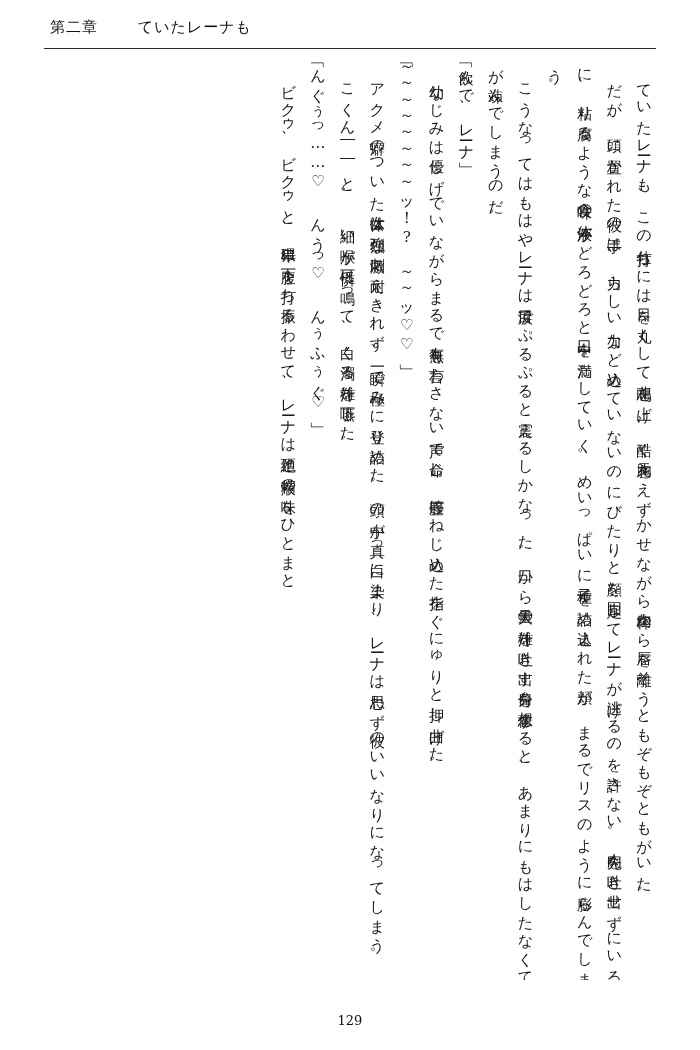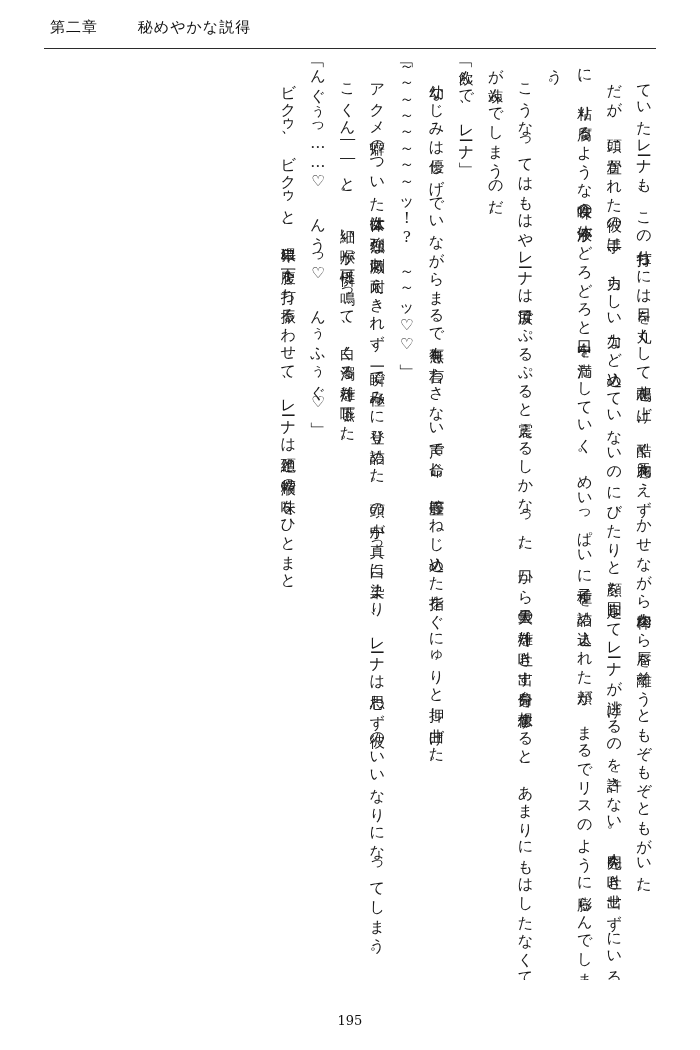--- a/index.html
+++ b/index.html
@@ -75,33 +75,33 @@
     font-family: "DejaVu Serif", "Liberation Serif", serif;
   }
 </style>
 </head>
 <body>
 
 <div class="page">
 
   <div class="chapter-header">
     <span class="ch-num">第二章</span>
-    <span>秘めやかな説得</span>
+    <span>ていたレーナも</span>
   </div>
 
   <div class="rule"></div>
 
   <div class="body-area">
     <p>ていたレーナも、この仕打ちには目を丸くして悲鳴を上げ、酷く胸元をえずかせながら肉棒から唇を離そうともぞもぞともがいた。</p>
     <p>だが、頭に置かれた彼の手は、力らしい力など込めていないのにびたりと顔を固定してレーナが逃げるのを許さない。肉先を吐き出せずにいる内に、粘り腐るような食味の体液がどろどろと口中を満たしていく。めいっぱいに子種を詰め込まれた頬が、まるでリスのように膨らんでしまう。</p>
     <p>こうなってはもはやレーナは涙目でぷるぷると震えるしかなった。口から大量の雄汁を吐き出す自分を想像すると、あまりにもはしたなくて身が竦んでしまうのだ。</p>
     <p class="noindent">「飲んで、レーナ」</p>
     <p>幼なじみは優しげでいながらまるで有無を言わさない声で命じ、膣壺にねじ込めた指をぐにゅりと押し曲げた。</p>
     <p class="noindent">「～～～～～～～～ッ!?　～～ッ♡♡」</p>
     <p>アクメ癖のついた女体は強烈な刺激に耐えきれず、一瞬で極みに登り詰めた。頭の中が真っ白に染まり、レーナは思わず彼のいいなりになってしまう。</p>
     <p>こくん――と。　細い喉が可憐に鳴って、白く濁る雄汁を嚥下した。</p>
     <p class="noindent">「んぐぅっ……♡　んうっ♡　んぅふぅぐ♡」</p>
     <p>ビクゥ、ビクゥと、卑猥に下腹を打ち振るわせて、レーナは絶頂と精液の味をひとまと</p>
   </div>
 
-  <div class="page-number">195</div>
+  <div class="page-number">129</div>
 
 </div>
 
 </body></html>

